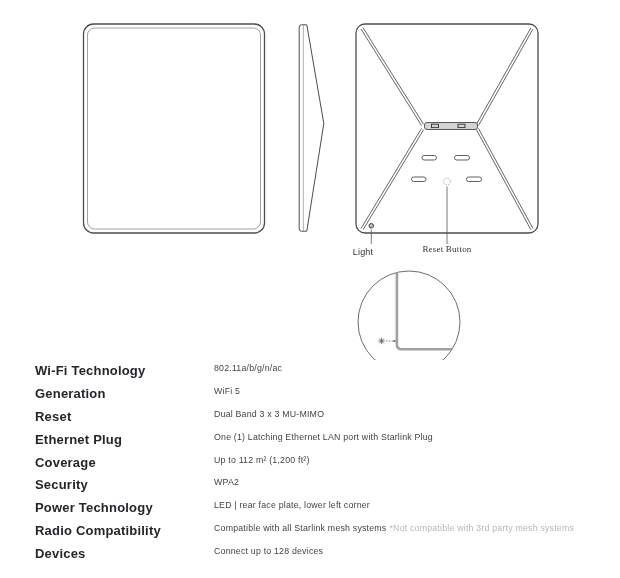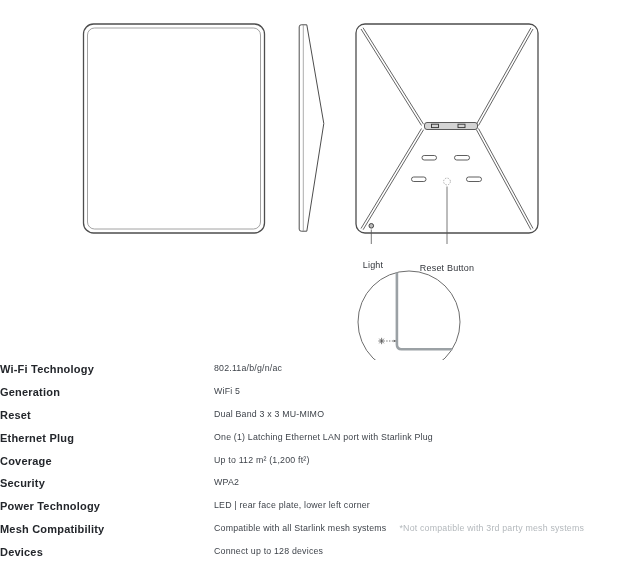--- a/index.html
+++ b/index.html
@@ -13,54 +13,55 @@
   }
   .diagram-svg { position: absolute; top: 0; left: 0; }
   .callout-label {
     position: absolute;
     font-size: 9px;
     color: #33363c;
     letter-spacing: 0.2px;
     text-align: center;
     line-height: 10px;
   }
-  .callout-label.light  { left: 343px; top: 247px; width: 60px; margin-top: 13px; }
-  .callout-label.reset  { left: 392px; top: 263px; width: 110px; }
+  .callout-label.light  { left: 333px; top: 247px; width: 60px; }
+  .callout-label.reset  { left: 392px; top: 244px; width: 110px; font-family: Liberation Serif, serif; }
   .specs {
     position: absolute;
     left: 0;
     top: 360px;
     width: 620px;
   }
   .spec-row {
     display: flex;
     height: 22.9px;
     box-sizing: border-box;
     padding-top: 3px;
     align-items: flex-start;
   }
   .spec-label {
     width: 174px;
     box-sizing: border-box;
-    font-size: 11px;
+    padding-left: 35px;
+    font-size: 13px;
     font-weight: bold;
     color: #23262b;
     letter-spacing: 0.2px;
     flex: 0 0 auto;
   }
   .spec-value {
     font-size: 8.8px;
     color: #3f444b;
     letter-spacing: 0.2px;
     white-space: nowrap;
     padding-left: 40px;
   }
   .spec-note {
     color: #b3b8bc;
-    margin-left: 13px;
+    margin-left: 3px;
   }
 </style>
 </head>
 <body>
 
 <div class="page">
 
   <svg class="diagram-svg" width="620" height="360" viewBox="0 0 620 360">
 
     <g>
@@ -156,21 +157,21 @@
       <div class="spec-label">Security</div>
       <div class="spec-value"><span>WPA2</span><span class="spec-note"></span></div>
     </div>
 
     <div class="spec-row">
       <div class="spec-label">Power Technology</div>
       <div class="spec-value"><span>LED | rear face plate, lower left corner</span><span class="spec-note"></span></div>
     </div>
 
     <div class="spec-row">
-      <div class="spec-label">Mesh Compatibility</div>
+      <div class="spec-label">Radio Compatibility</div>
       <div class="spec-value"><span>Compatible with all Starlink mesh systems</span><span class="spec-note">*Not compatible with 3rd party mesh systems</span></div>
     </div>
 
     <div class="spec-row">
       <div class="spec-label">Devices</div>
       <div class="spec-value"><span>Connect up to 128 devices</span><span class="spec-note"></span></div>
     </div>
 
   </div>
 </div>

